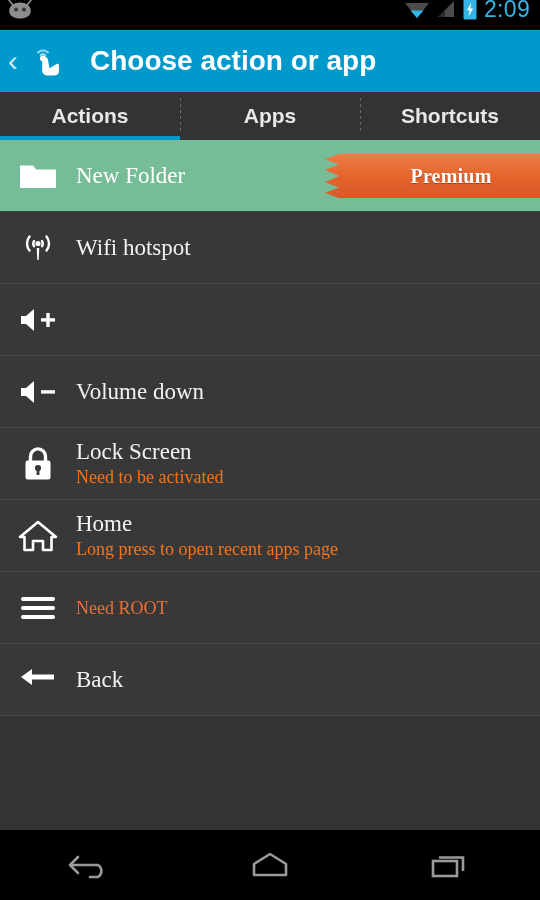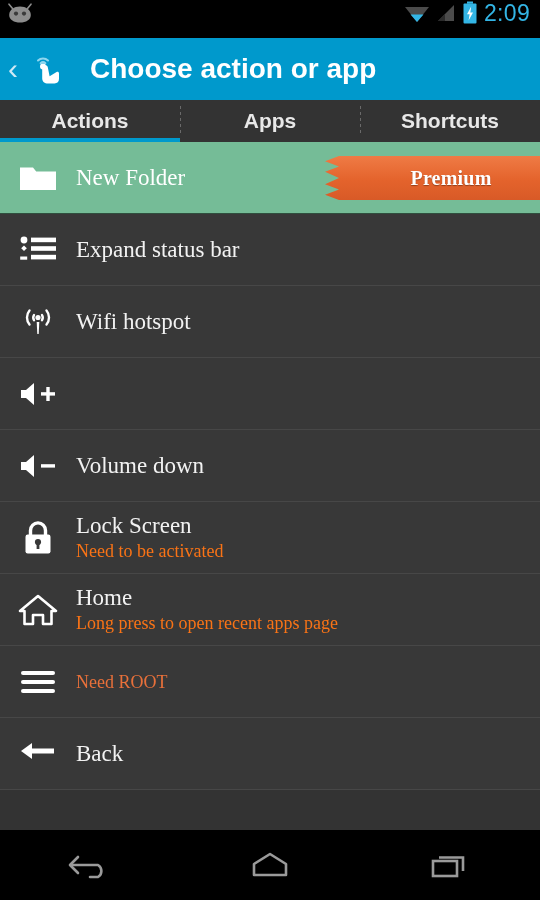--- a/index.html
+++ b/index.html
@@ -6,39 +6,39 @@
   html, body {
     width:540px; height:900px;
     background:#000;
     font-family:"Liberation Sans", sans-serif;
     overflow:hidden;
   }
   #screen { position:relative; width:540px; height:900px; background:#000; }
 
   
   .statusbar {
-    position:relative; height:38px; background:#000;
+    position:relative; height:30px; background:#000;
     display:flex; align-items:center; padding:0 10px 12px 6px;
   }
   .sb-left { display:flex; align-items:center; gap:6px; }
   .sb-right { margin-left:auto; display:flex; align-items:center; gap:6px; }
   .sb-time { color:#33B5E5; font-size:23px; letter-spacing:0.3px; }
 
   
   .appbar {
     height:62px; background:#0099CC;
     display:flex; align-items:center; padding-left:4px;
   }
   .back-chevron { width:18px; color:#cfeaf6; font-size:30px; line-height:1;
     text-align:center; font-weight:300; }
   .appbar-icon { width:52px; display:flex; align-items:center; justify-content:center; }
   .appbar-title { color:#fff; font-size:28px; font-weight:bold; margin-left:16px; }
 
   
-  .tabs { height:42px; background:#333333; display:flex; position:relative; }
+  .tabs { height:48px; background:#333333; display:flex; position:relative; }
   .tab {
     flex:1; display:flex; align-items:center; justify-content:center;
     color:#e8e8e8; font-size:21px; font-weight:bold; position:relative;
   }
   .tab + .tab::before {
     content:""; position:absolute; left:0; top:6px; bottom:6px; width:1px;
     background:repeating-linear-gradient(to bottom,#6a6a6a 0 3px,transparent 3px 6px);
   }
   .tab.active::after {
     content:""; position:absolute; left:0; right:0; bottom:0; height:4px; background:#0099CC;
@@ -158,35 +158,20 @@
         </svg>
       </div>
       <div class="row-text">
         <span class="row-title">New Folder</span>
       </div>
       <div class="ribbon">
         <span class="ribbon-label">Premium</span>
       </div>
     </div>
 
-    <div class="row">
-      <div class="row-icon">
-        <svg width="40" height="36" viewBox="0 0 40 36">
-          <circle cx="6" cy="8" r="3.4" fill="#fff"></circle>
-          <path d="M3.2 16.2 6 13.4 8.8 16.2 6 19 Z" fill="#fff"></path>
-          <rect x="2.2" y="24.5" width="7" height="3.2" fill="#fff"></rect>
-          <rect x="13" y="5.6" width="25" height="4.6" fill="#fff"></rect>
-          <rect x="13" y="14.2" width="25" height="4.6" fill="#fff"></rect>
-          <rect x="13" y="22.8" width="25" height="4.6" fill="#fff"></rect>
-        </svg>
-      </div>
-      <div class="row-text">
-        <span class="row-title">Expand status bar</span>
-      </div>
-    </div>
 
     <div class="row">
       <div class="row-icon">
         <svg width="42" height="38" viewBox="0 0 42 38">
           <g stroke="#fff" fill="none" stroke-width="2.4" stroke-linecap="round">
             <path d="M12.5 7.5a11 11 0 0 0 0 14"></path>
             <path d="M29.5 7.5a11 11 0 0 1 0 14"></path>
             <path d="M17 12a5 5 0 0 0 0 5.2"></path>
             <path d="M25 12a5 5 0 0 1 0 5.2"></path>
           </g>

